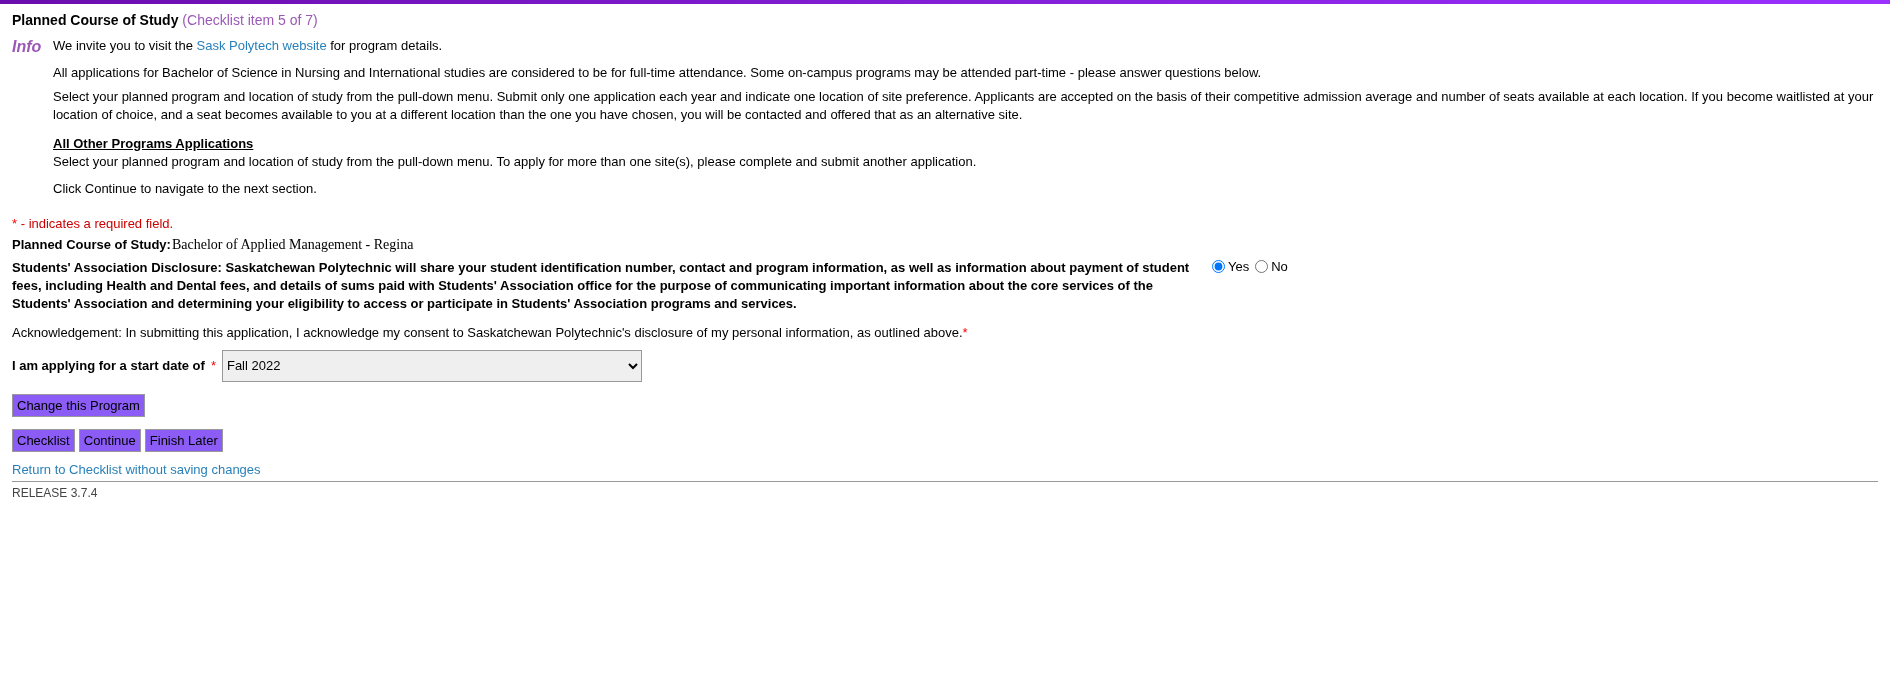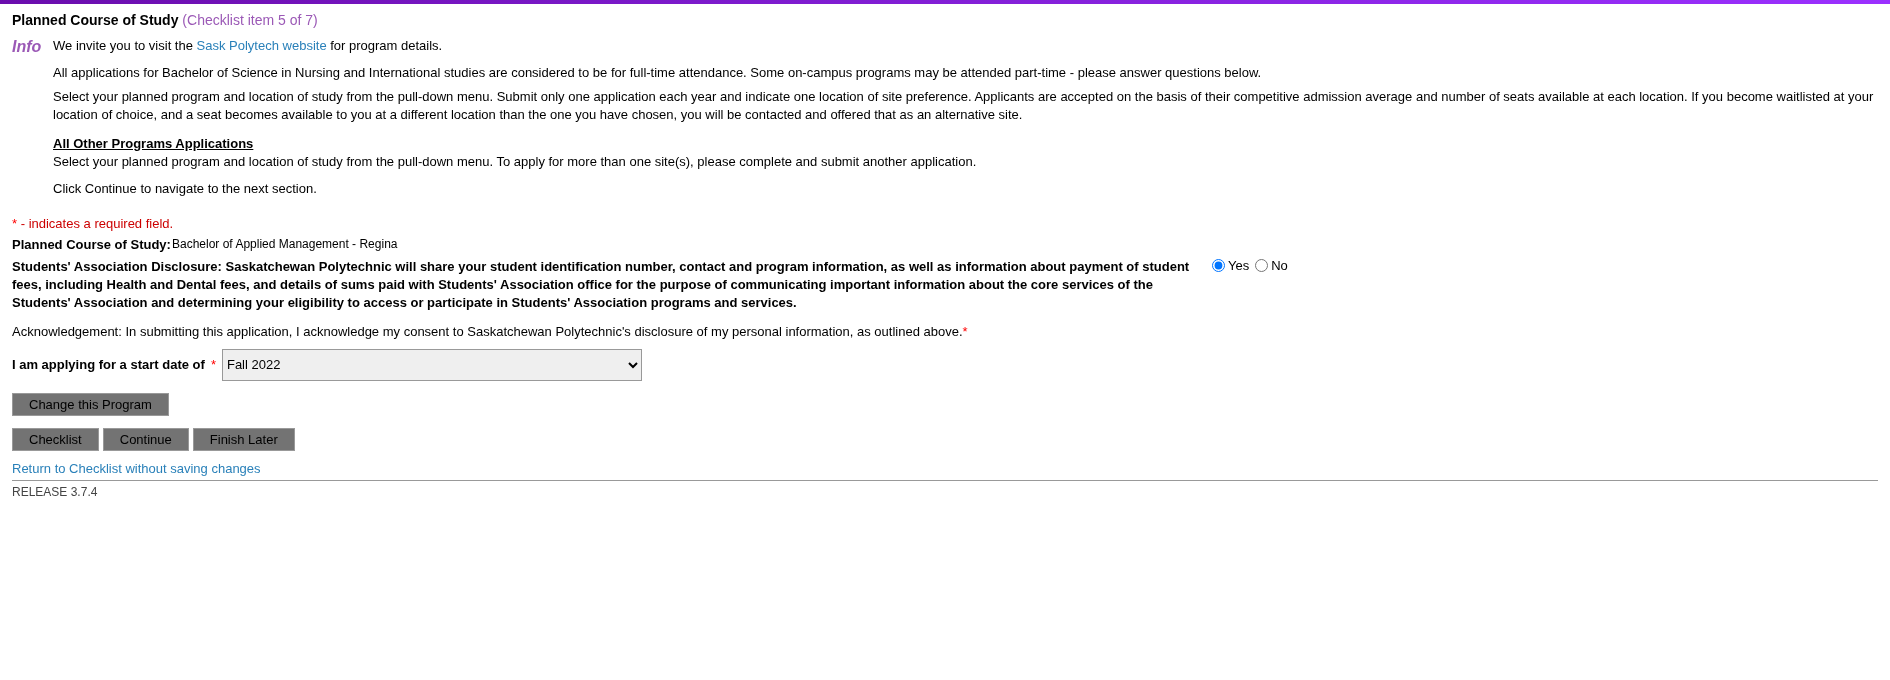--- a/index.html
+++ b/index.html
@@ -141,23 +141,23 @@
       display: block;
       margin-bottom: 12px;
     }
     .action-buttons {
       display: flex;
       gap: 4px;
       margin-bottom: 10px;
     }
     button {
       font-size: 13px;
-      padding: 3px 16px;
+      padding: 3px 4px;
       border: 1px solid #999;
-      background: #737373;
+      background: #8b5cf6;
       cursor: pointer;
       font-family: Arial, sans-serif;
     }
     .return-link {
       color: #2980b9;
       font-size: 13px;
       text-decoration: none;
       display: block;
       margin-bottom: 4px;
     }
@@ -175,21 +175,22 @@
       align-items: flex-start;
       margin-bottom: 6px;
     }
     .planned-course-label {
       font-size: 13px;
       font-weight: bold;
       width: 160px;
       flex-shrink: 0;
     }
     .planned-course-value {
-      font-size: 12px;
+      font-size: 14px;
+      font-family: Liberation Serif, serif;
     }
     .star-red {
       color: red;
     }
   </style>
 </head>
 <body>
 
 <div class="top-border"></div>
 

